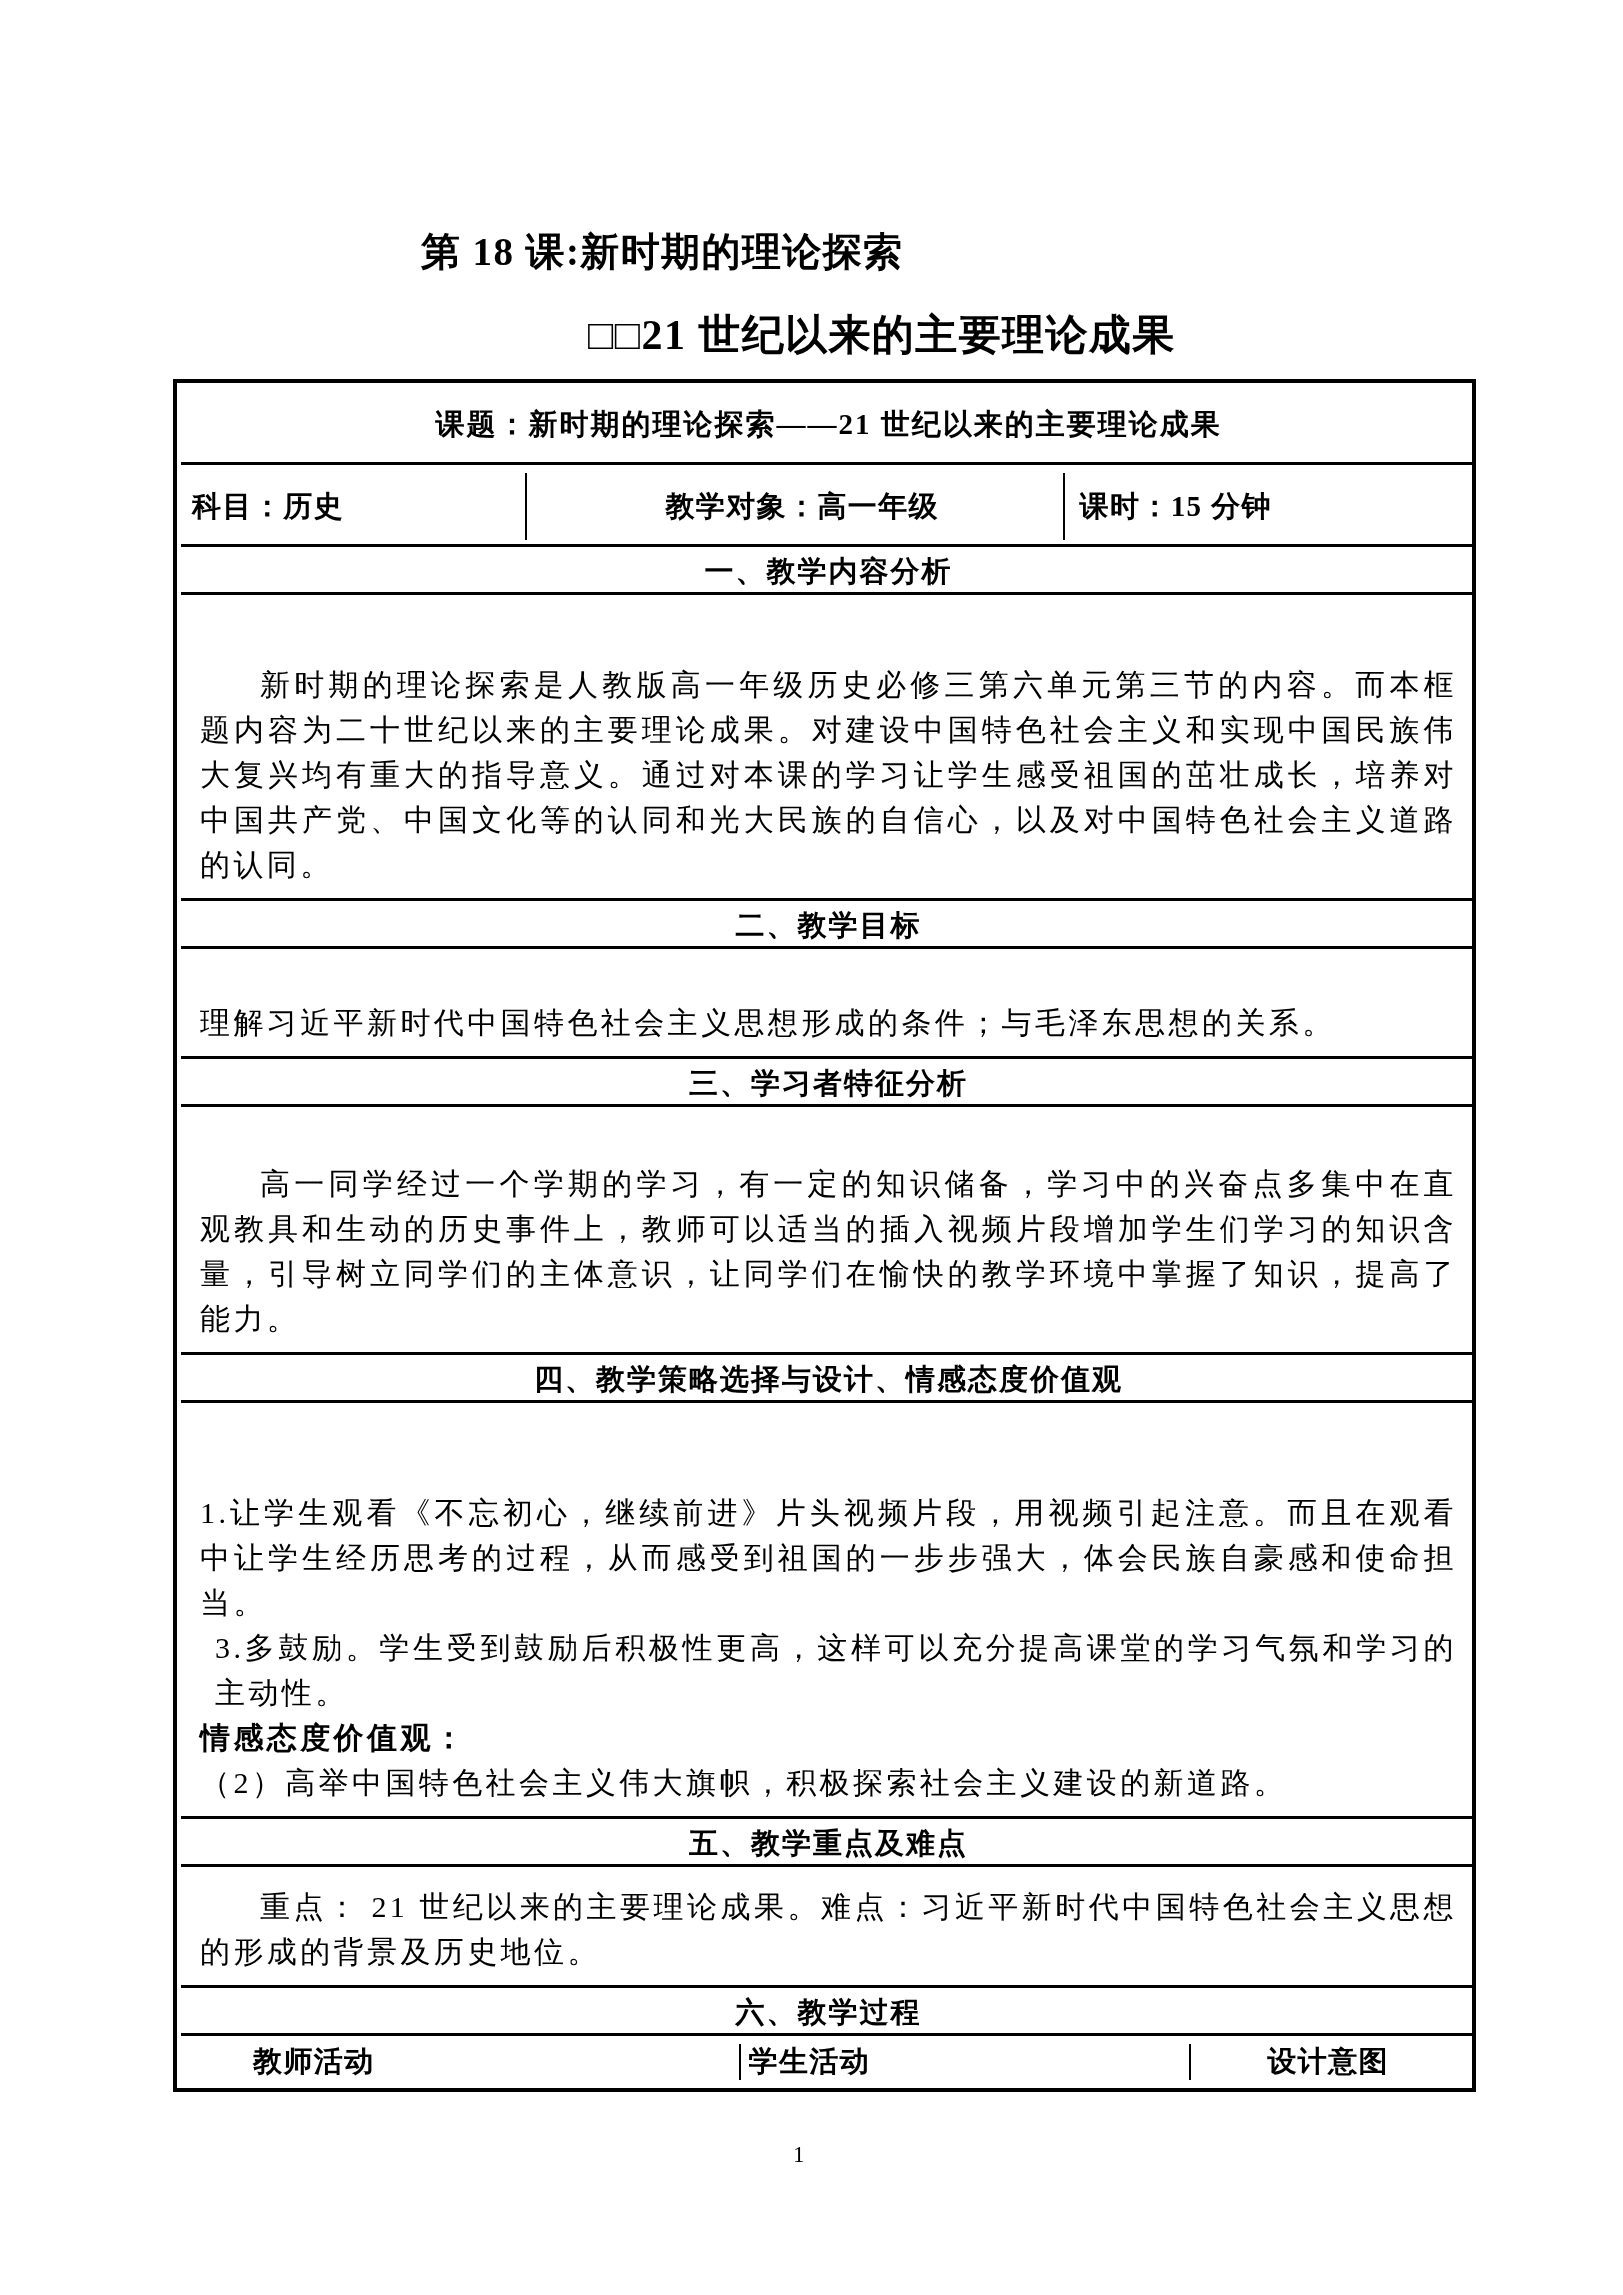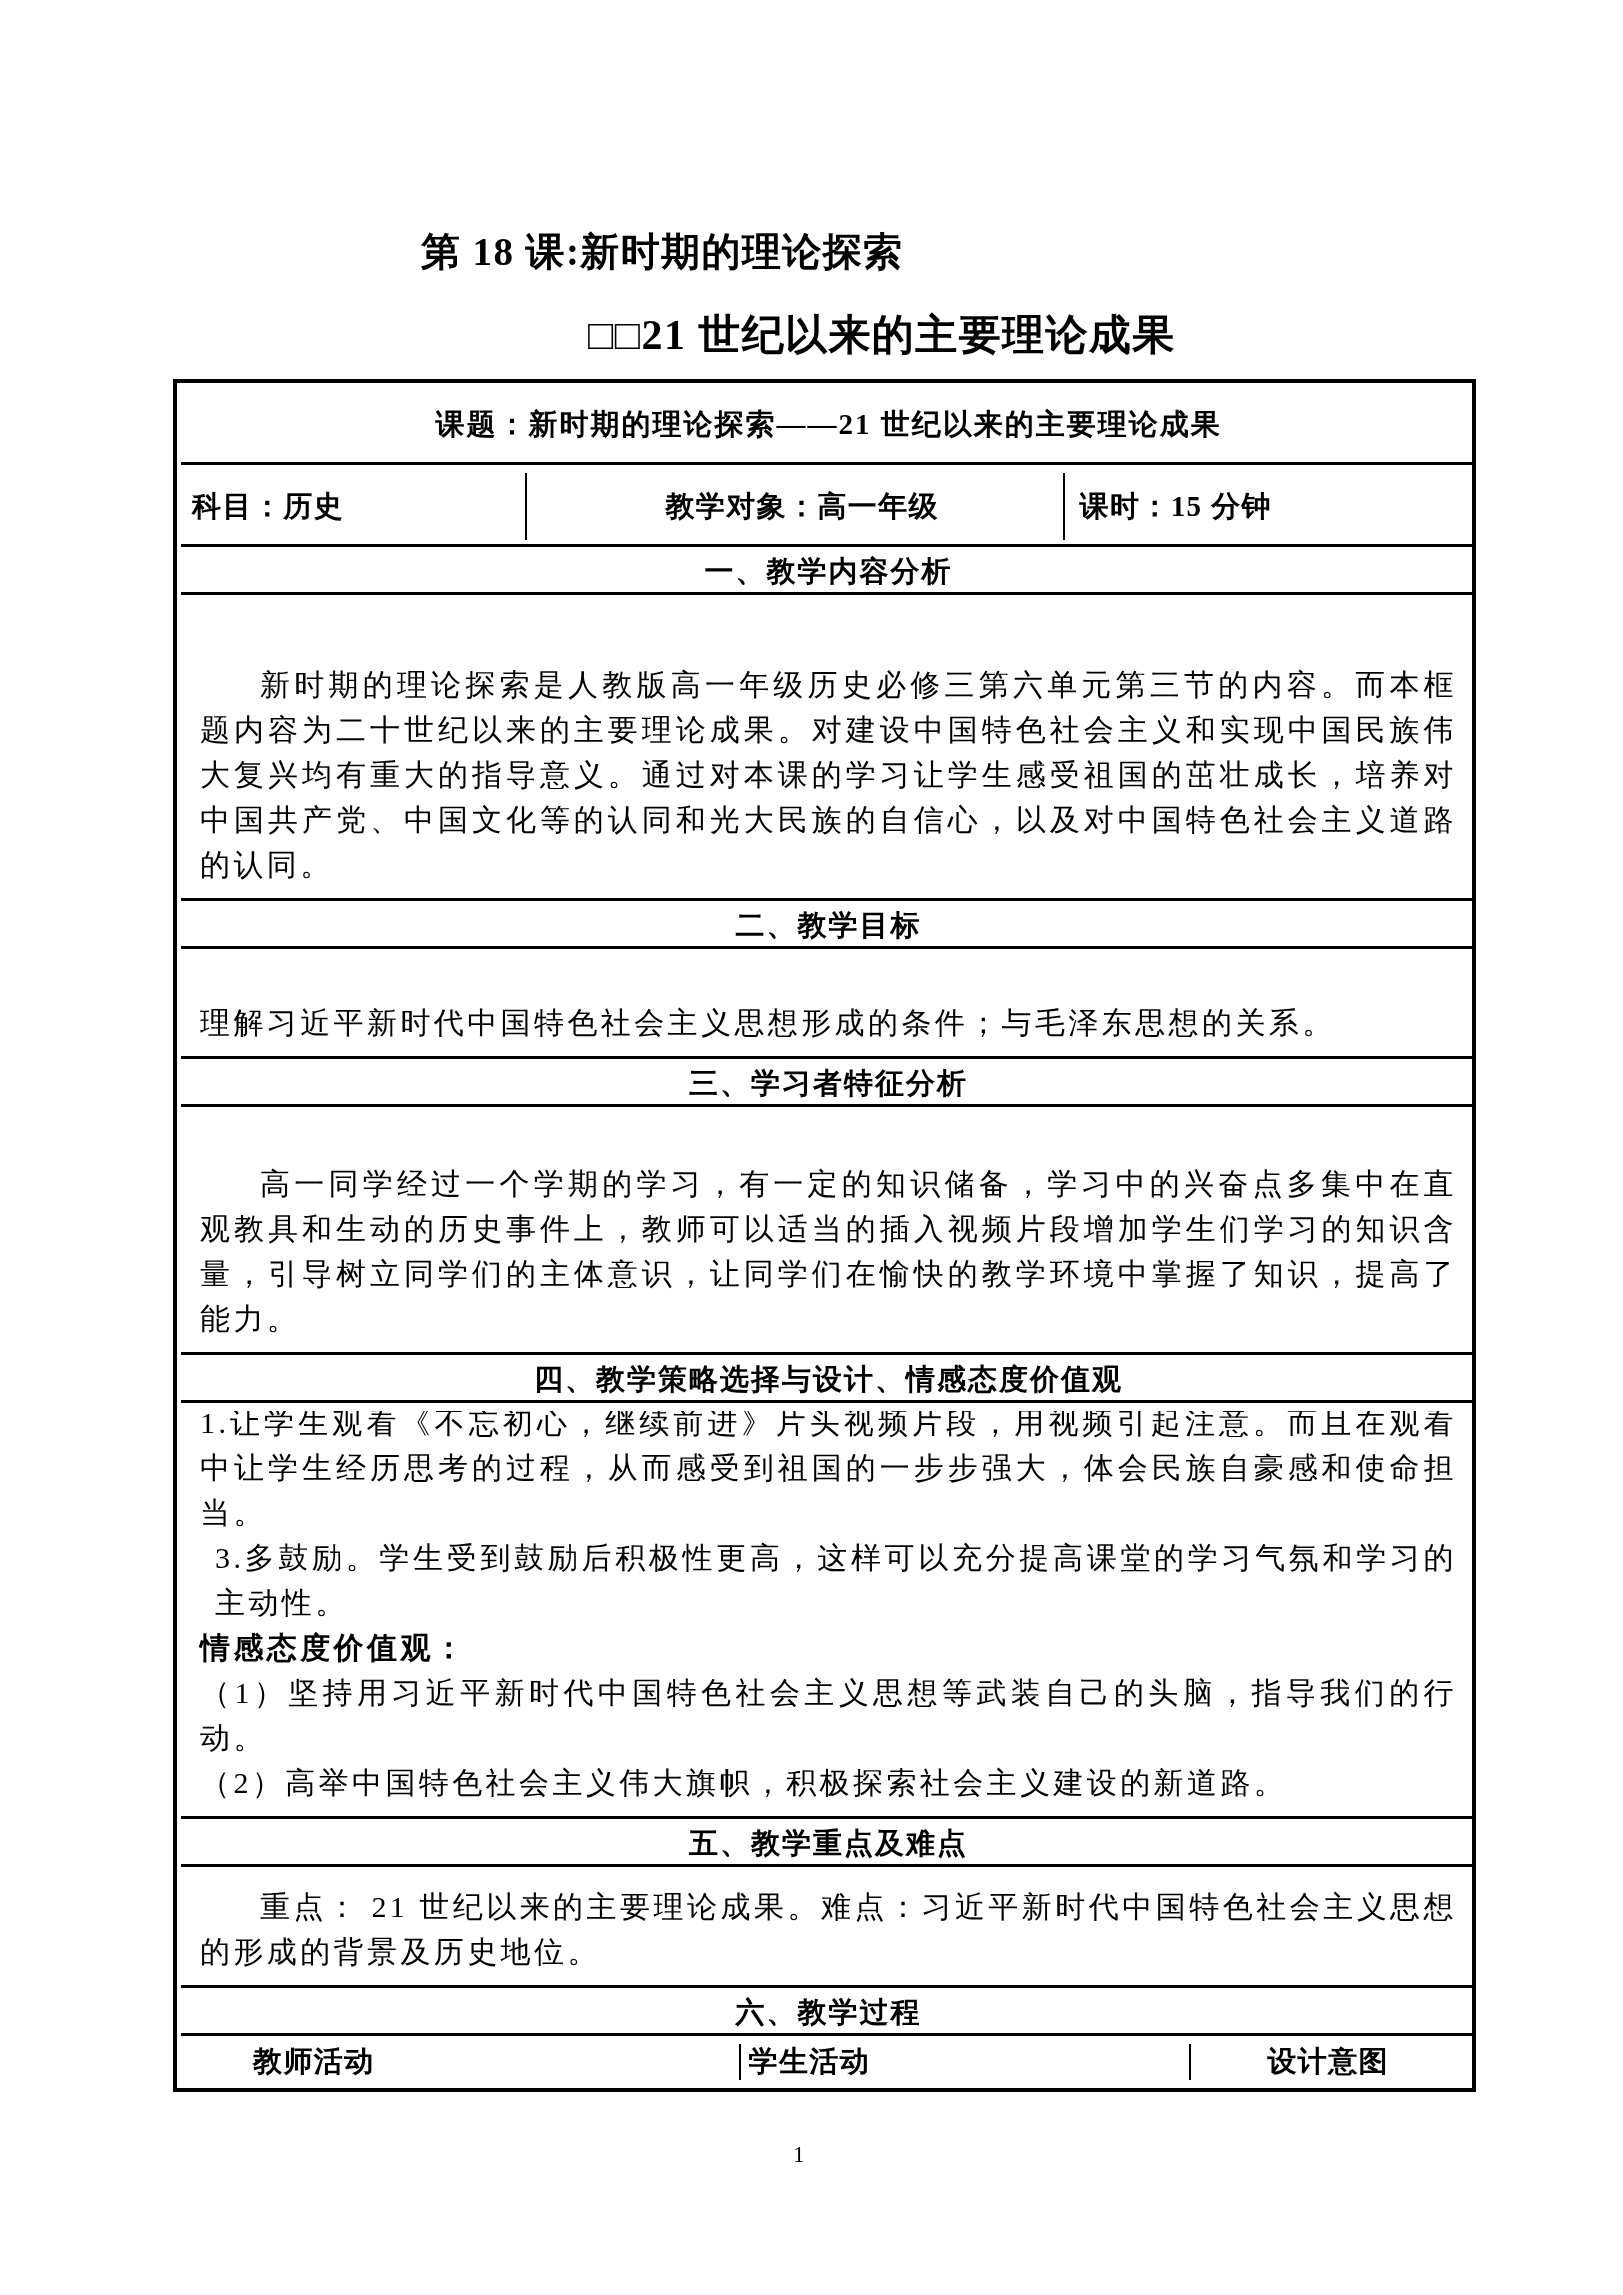--- a/index.html
+++ b/index.html
@@ -118,21 +118,20 @@
 
   <div class="row rh">
     <div class="cell full hcell">四、教学策略选择与设计、情感态度价值观</div>
   </div>
   <div class="row r10">
     <div class="cell full content">
 
       <p>1.让学生观看《不忘初心，继续前进》片头视频片段，用视频引起注意。而且在观看中让学生经历思考的过程，从而感受到祖国的一步步强大，体会民族自豪感和使命担当。</p>
       <p class="sp">3.多鼓励。学生受到鼓励后积极性更高，这样可以充分提高课堂的学习气氛和学习的主动性。</p>
       <p class="blabel">情感态度价值观：</p>
-      <p>（1）坚持用习近平新时代中国特色社会主义思想等武装自己的头脑，指导我们的行动。</p>
       <p>（2）高举中国特色社会主义伟大旗帜，积极探索社会主义建设的新道路。</p>
     </div>
   </div>
 
   <div class="row rh">
     <div class="cell full hcell">五、教学重点及难点</div>
   </div>
   <div class="row r12">
     <div class="cell full content">
       <p class="indent">重点： 21 世纪以来的主要理论成果。难点：习近平新时代中国特色社会主义思想的形成的背景及历史地位。</p>

